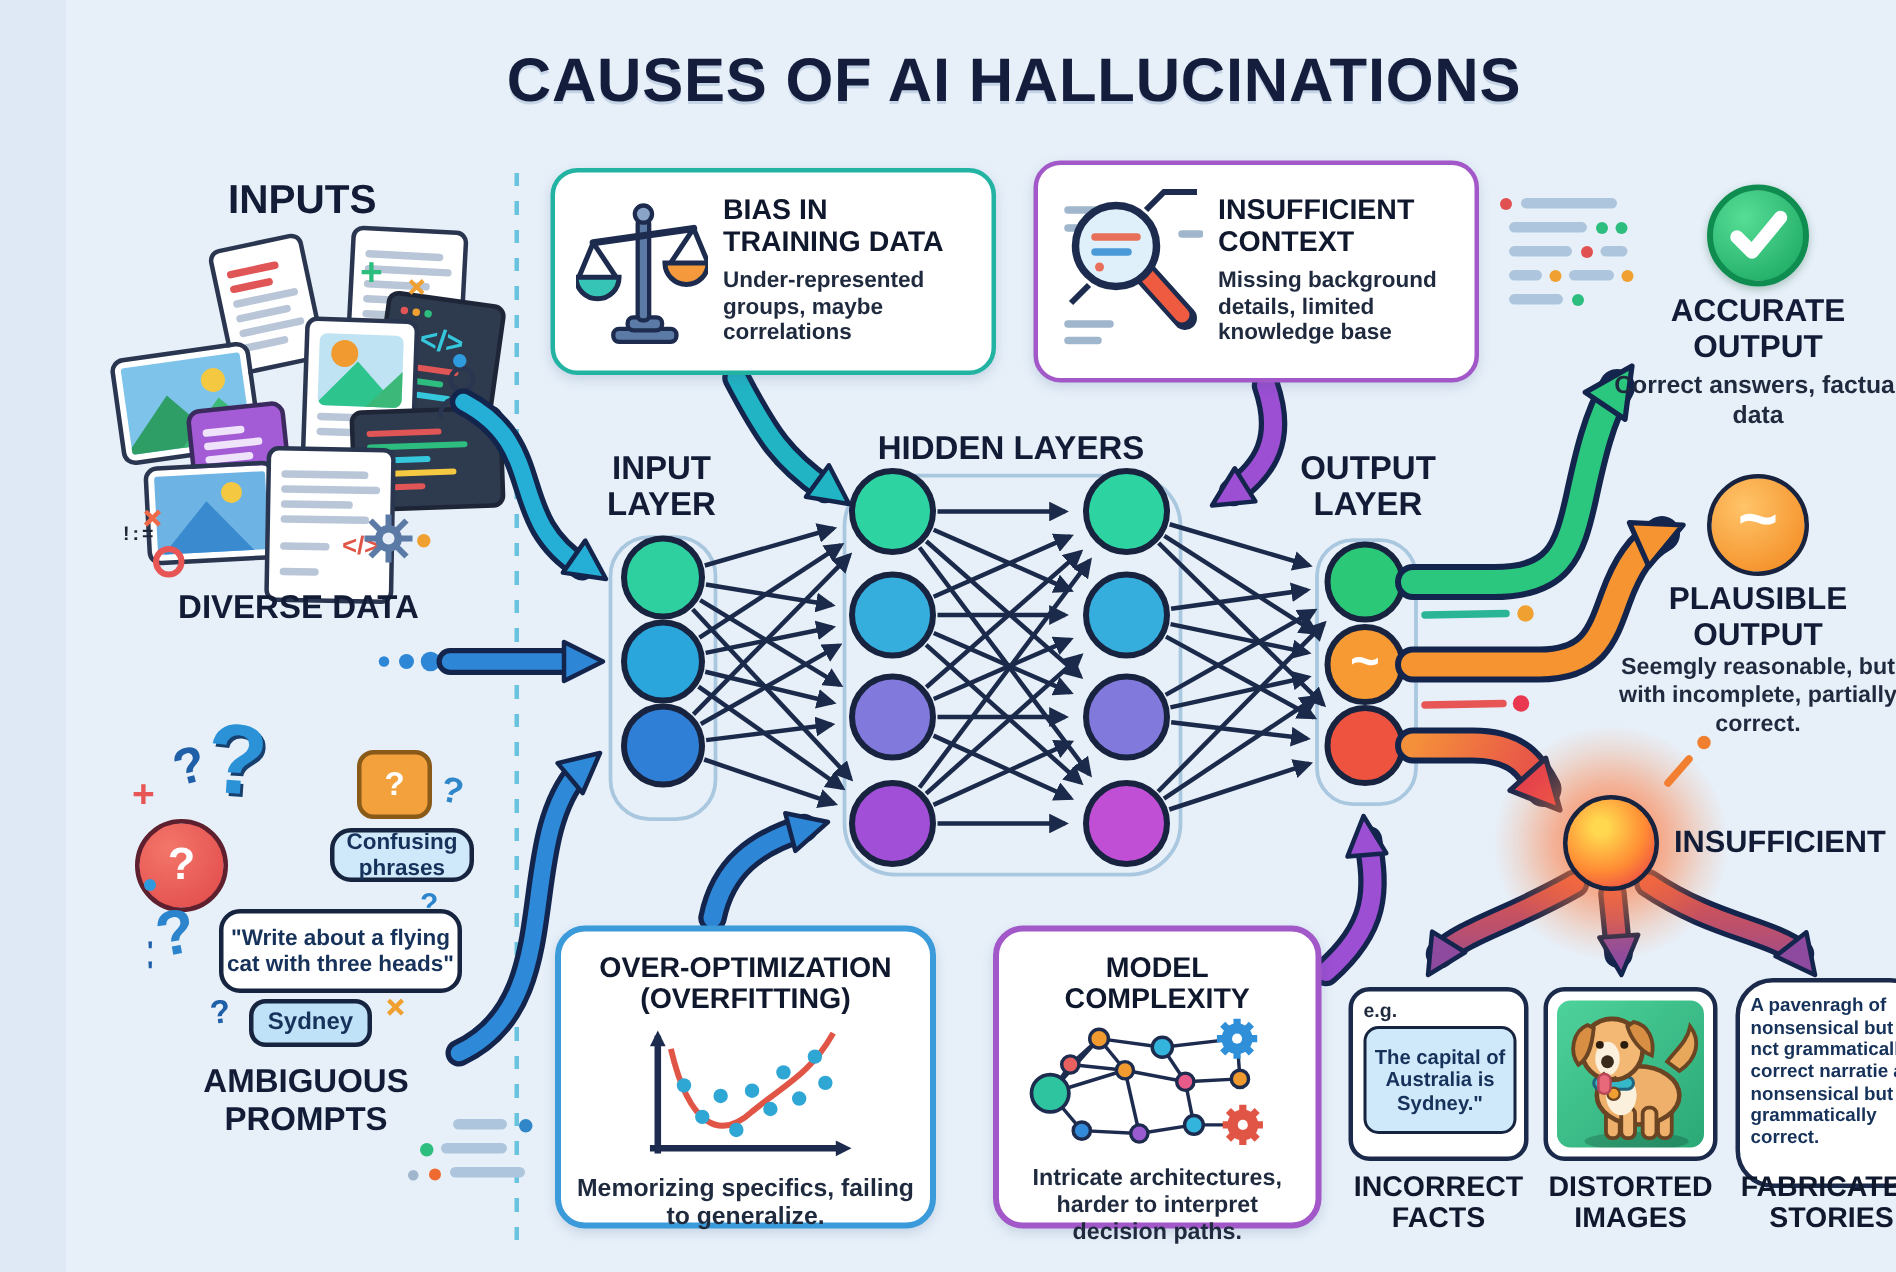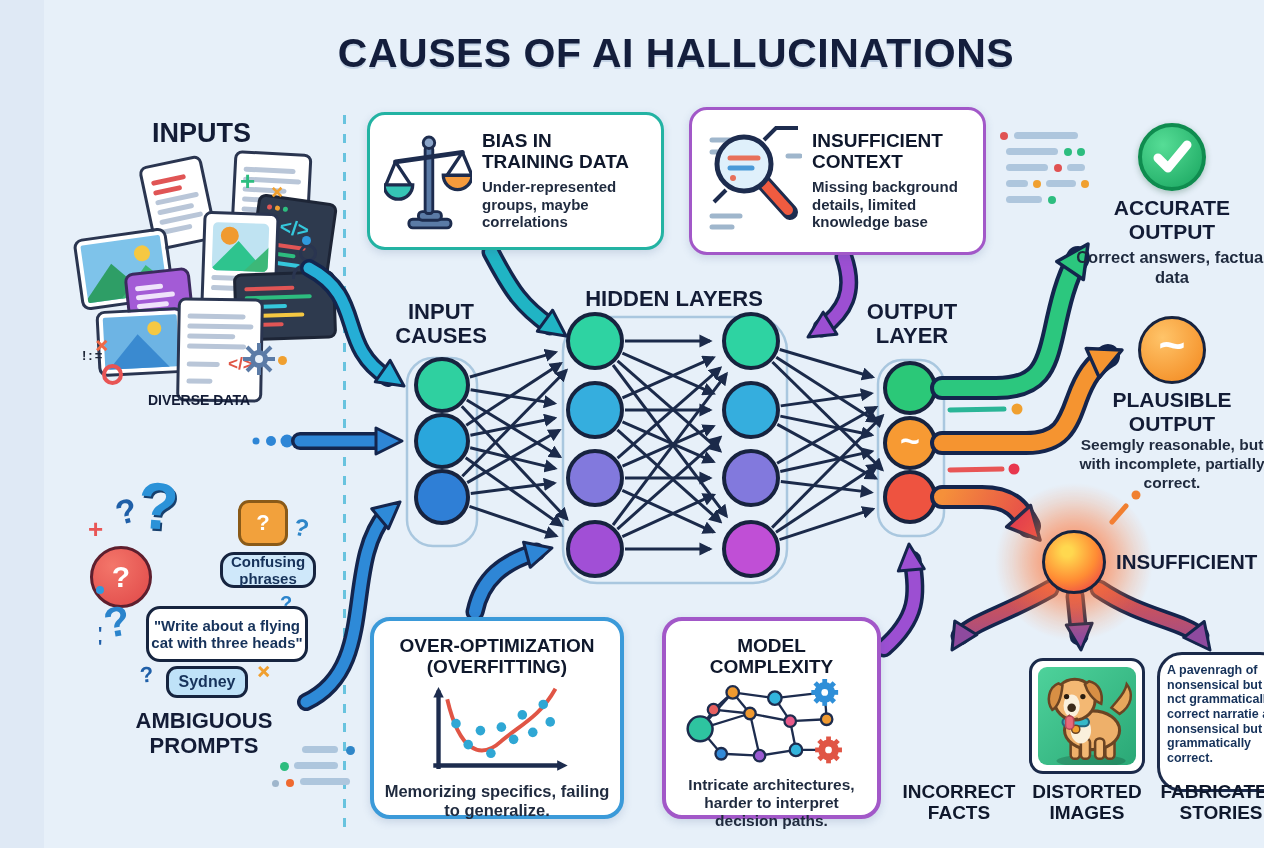--- a/index.html
+++ b/index.html
@@ -134,21 +134,21 @@
     </div>
     <div class="plus" style="left:166px;top:14px;color:#2dbd7f;font-size:26px;">+</div>
     <div class="plus" style="left:196px;top:26px;color:#f0a030;font-size:24px;transform:rotate(45deg);">+</div>
     <div class="plus" style="left:20px;top:178px;color:#ef6a48;font-size:26px;transform:rotate(45deg);">+</div>
     <div class="dot" style="left:228px;top:84px;width:9px;height:9px;background:#2f9ade;"></div>
     <div class="dot" style="left:204px;top:204px;width:9px;height:9px;background:#f0a030;"></div>
     <div class="abs" style="left:28px;top:212px;width:13px;height:13px;border:4px solid #e85555;border-radius:50%;"></div>
     <div class="abs" style="left:8px;top:196px;color:#1d2536;font-weight:800;font-size:13px;letter-spacing:2px;">!:=</div>
   </div>
 
-  <div class="abs hd ctr" style="left:40px;top:392px;width:230px;font-size:14px;">DIVERSE DATA</div>
+  <div class="abs hd ctr" style="left:40px;top:392px;width:230px;font-size:22px;">DIVERSE DATA</div>
 
   <div class="q" style="left:94px;top:468px;font-size:66px;color:#2b92d8;transform:rotate(4deg);text-shadow:2px 2px 0 #17406e;">?</div>
   <div class="q" style="left:72px;top:492px;font-size:34px;color:#1f5fa8;transform:rotate(-14deg);">?</div>
   <div class="abs" style="left:46px;top:546px;width:56px;height:56px;border-radius:50%;background:radial-gradient(circle at 35% 30%,#f3766a,#e04848);border:3.5px solid #5e1f2e;display:flex;align-items:center;justify-content:center;">
     <span class="q" style="position:static;font-size:30px;color:#fff;">?</span>
   </div>
   <div class="abs" style="left:194px;top:500px;width:44px;height:40px;border-radius:11px;background:#f2a13c;border:3px solid #8a5a18;display:flex;align-items:center;justify-content:center;">
     <span class="q" style="position:static;font-size:22px;color:#fff;">?</span>
   </div>
   <div class="q" style="left:250px;top:514px;font-size:24px;color:#2f86c8;transform:rotate(12deg);">?</div>
@@ -330,21 +330,21 @@
 
       <line x1="906" y1="410" x2="960" y2="409" stroke="#2ab597" stroke-width="5"></line>
       <circle cx="973" cy="409" r="5.5" fill="#f0a030" stroke="none"></circle>
       <line x1="906" y1="470" x2="958" y2="469" stroke="#e85555" stroke-width="5"></line>
       <circle cx="970" cy="469" r="5.5" fill="#e8374e" stroke="none"></circle>
       <line x1="1068" y1="522" x2="1082" y2="506" stroke="#f08030" stroke-width="5"></line>
       <circle cx="1092" cy="495" r="4.5" fill="#f08030" stroke="none"></circle>
     </g>
   </svg>
 
-  <div class="abs hd ctr" style="left:327px;top:300px;width:140px;font-size:22px;line-height:1.1;">INPUT CAUSES</div>
+  <div class="abs hd ctr" style="left:327px;top:300px;width:140px;font-size:22px;line-height:1.1;">INPUT LAYER</div>
   <div class="abs hd ctr" style="left:520px;top:286px;width:220px;font-size:22px;">HIDDEN LAYERS</div>
   <div class="abs hd ctr" style="left:798px;top:300px;width:140px;font-size:22px;line-height:1.1;">OUTPUT LAYER</div>
 
   <div class="cause" style="left:323px;top:112px;width:297px;height:138px;border:3.5px solid #23b3a3;">
     <svg width="88" height="104" viewBox="0 0 92 104">
       <rect x="26" y="92" width="44" height="9" rx="4" fill="#5b7ba6" stroke="#1d2c4e" stroke-width="3"></rect>
       <rect x="36" y="84" width="24" height="9" rx="4" fill="#5b7ba6" stroke="#1d2c4e" stroke-width="3"></rect>
       <rect x="43" y="16" width="8" height="70" rx="3" fill="#5b7ba6" stroke="#1d2c4e" stroke-width="3"></rect>
       <circle cx="47" cy="12" r="6" fill="#8aa4c8" stroke="#1d2c4e" stroke-width="3"></circle>
       <line x1="12" y1="32" x2="82" y2="22" stroke="#1d2c4e" stroke-width="5" stroke-linecap="round"></line>
@@ -479,20 +479,26 @@
   </div>
   <div class="abs hd ctr" style="left:1048px;top:388px;width:160px;font-size:21px;line-height:1.12;">PLAUSIBLE OUTPUT</div>
   <div class="abs ctr" style="left:1025px;top:436px;width:206px;font-size:15.5px;font-weight:600;line-height:1.22;color:#1f2a3e;">Seemgly reasonable, but with incomplete, partially correct.</div>
 
   <div class="abs" style="left:950px;top:482px;width:160px;height:160px;border-radius:50%;background:radial-gradient(circle,rgba(255,130,60,.6) 0%,rgba(255,130,60,.25) 45%,transparent 70%);"></div>
   <div class="abs" style="left:998px;top:530px;width:64px;height:64px;border-radius:50%;border:3px solid #17233f;box-sizing:border-box;
               background:radial-gradient(circle at 38% 32%,#ffd84f 10%,#ff8c34 55%,#e5304e 100%);
               box-shadow:0 0 30px 12px rgba(255,110,60,.45);"></div>
   <div class="abs hd" style="left:1072px;top:550px;width:190px;font-size:20.5px;">INSUFFICIENT</div>
 
+  <div class="cons" style="left:855px;top:658px;width:120px;height:116px;padding:5px 7px;">
+    <div style="font-size:13px;font-weight:600;color:#1f2a3e;">e.g.</div>
+    <div class="bub" style="position:relative;margin-top:3px;width:102px;min-height:72px;background:#cfe9fb;border-width:2.5px;border-radius:10px;font-size:13.5px;line-height:1.15;padding:4px;">
+      <span>The capital of Australia is Sydney."</span>
+    </div>
+  </div>
   <div class="cons-label" style="left:848px;top:782px;width:134px;">INCORRECT FACTS</div>
 
   <div class="cons" style="left:985px;top:658px;width:116px;height:116px;padding:6px;">
     <div style="width:100%;height:100%;border-radius:9px;background:linear-gradient(135deg,#4ed29b,#2aa876);overflow:hidden;position:relative;">
       <svg width="102" height="102" viewBox="0 0 100 100">
         <ellipse cx="52" cy="92" rx="34" ry="6" fill="rgba(0,0,0,.18)"></ellipse>
         <path d="M80 46 C 92 38, 94 26, 87 17 C 85 27, 78 32, 72 40 Z" fill="#e8a85c" stroke="#6b4423" stroke-width="2.5"></path>
         <rect x="32" y="66" width="9" height="24" rx="4" fill="#eeb06a" stroke="#6b4423" stroke-width="2.5"></rect>
         <rect x="66" y="66" width="9" height="24" rx="4" fill="#eeb06a" stroke="#6b4423" stroke-width="2.5"></rect>
         <ellipse cx="53" cy="62" rx="27" ry="19" fill="#eeb06a" stroke="#6b4423" stroke-width="3"></ellipse>

